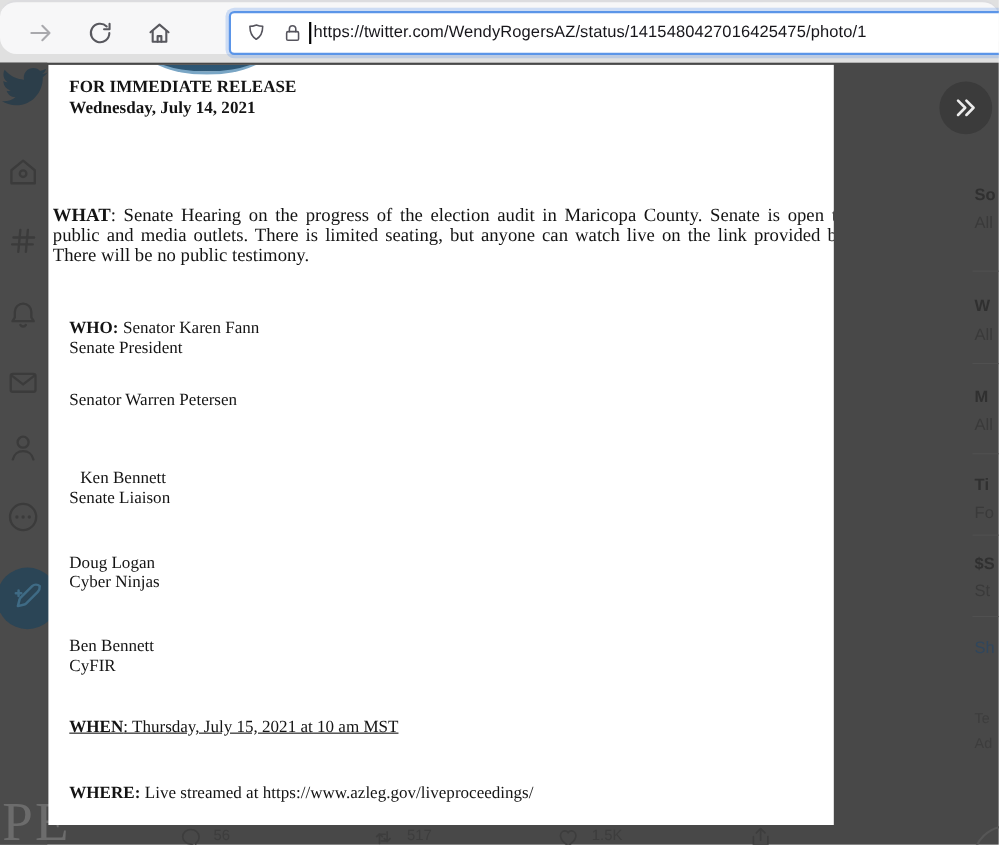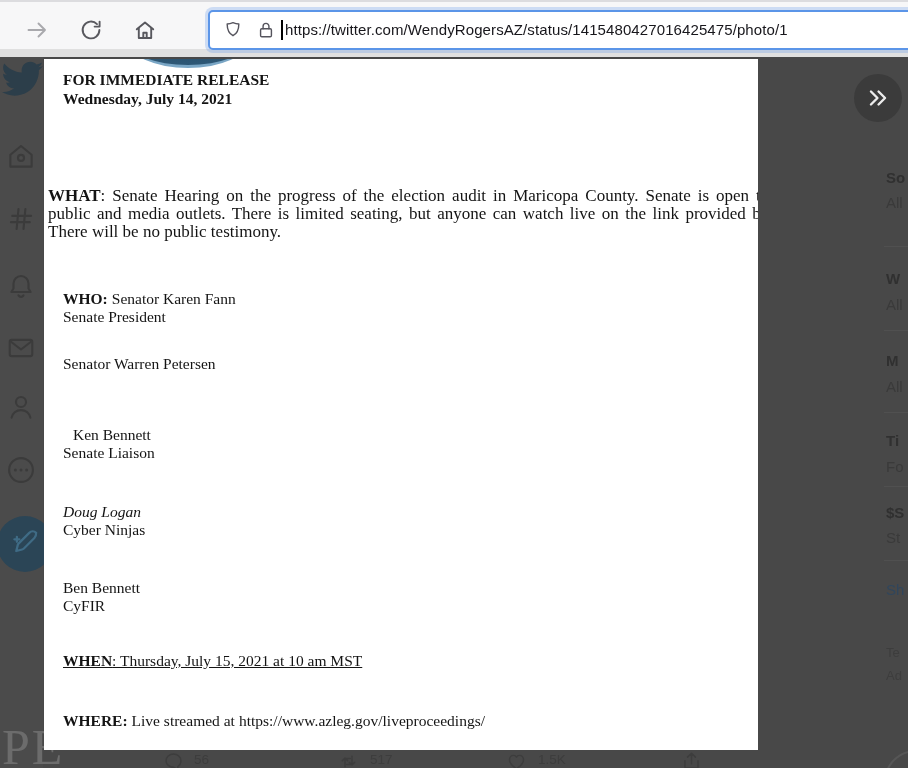--- a/index.html
+++ b/index.html
@@ -5,21 +5,21 @@
   * { box-sizing: border-box; }
   html,body { margin:0; padding:0; }
   body {
     width:908px; height:768px; position:relative; overflow:hidden;
     background:#e0e0e0; font-family:"Liberation Sans", sans-serif;
   }
 
   
   .toolbar {
     position:absolute; left:0; top:0; width:908px; height:49px;
-    background:#f7f7f8; border-top:2px solid #dcdcdf;
+    background:#f7f7f8; border-top:2px solid #dcdcdf;border-radius:15px;
   }
   .tb-btn { position:absolute; width:24px; height:24px; top:16px; }
   .tb-btn svg { display:block; fill:none; stroke:currentColor; stroke-width:1.9; stroke-linecap:round; stroke-linejoin:round; }
   .fwd  { left:25px;  color:#a9a9ad; }
   .rld  { left:79px;  color:#58585e; }
   .hme  { left:133px; color:#58585e; }
 
   .url-bar {
     position:absolute; left:208px; top:8px; width:714px; height:40px;
     background:#ffffff; border:2px solid var(--urlbar-focus-border,#5b95e8);
@@ -96,21 +96,21 @@
   .dl b { font-weight:bold; }
   .l-rel   { top:12px; font-weight:bold; }
   .l-date  { top:31px; font-weight:bold; }
   .l-title { position:absolute; left:0; top:66px; width:774px; padding-left:56px;
              text-align:center; font-size:22.5px; font-weight:bold; white-space:nowrap; }
   .l-what  { position:absolute; left:4px; top:128px; width:749px; font-size:17px;
              line-height:18px; text-align:justify; }
   .l-who   { top:231px;text-align:right; } .l-whorole{ top:249px; }
   .l-p0n { top:296px; } .l-p0r { top:314px; }
   .l-p1n { top:367px;margin-left:10px; } .l-p1r { top:385px; }
-  .l-p2n { top:444px;font-style:italic; } .l-p2r { top:462px; }
+  .l-p2n { top:444px; } .l-p2r { top:462px; }
   .l-p3n { top:520px; } .l-p3r { top:538px; }
   .l-when  { top:593px;text-decoration:underline; }
   .l-where { top:653px; }
   .gap { margin-left:4px; }
   .doc-link { margin-left:4px; }
 </style>
 </head>
 <body>
 
 <div class="toolbar">

